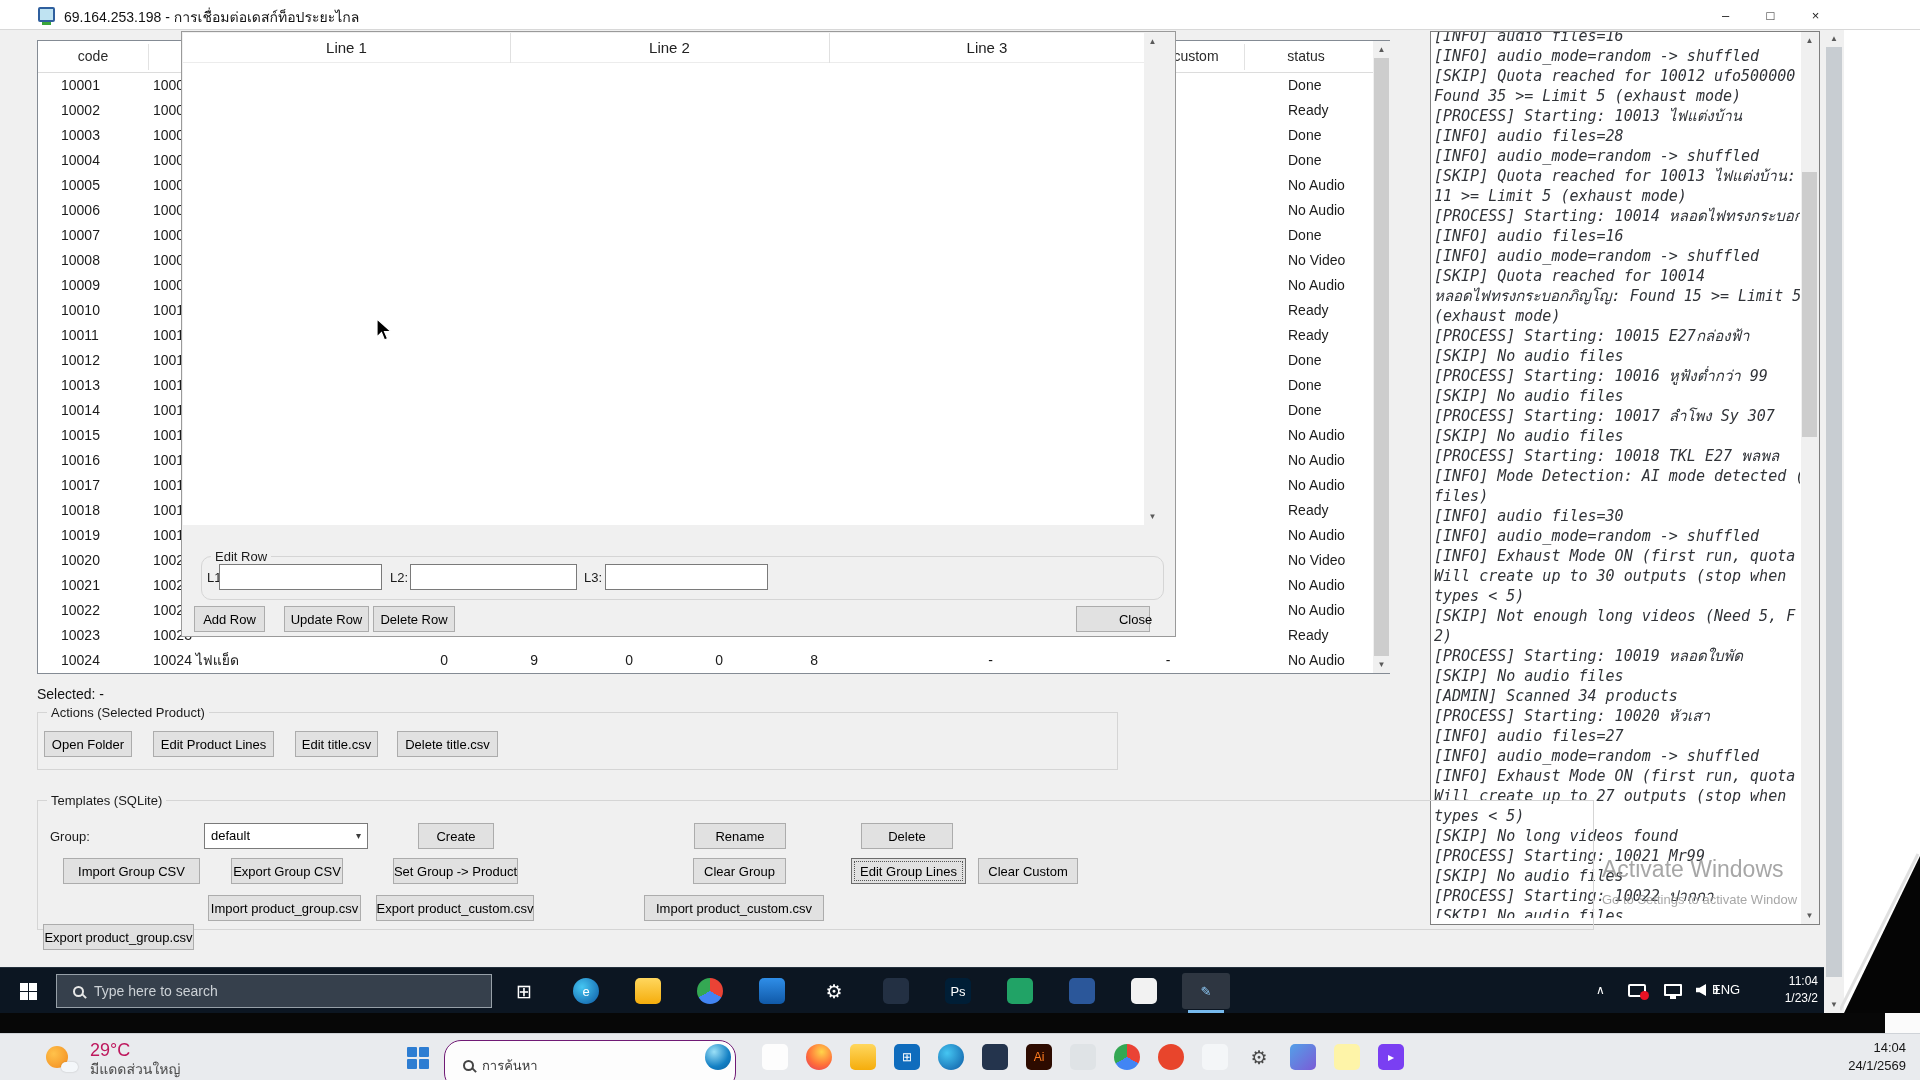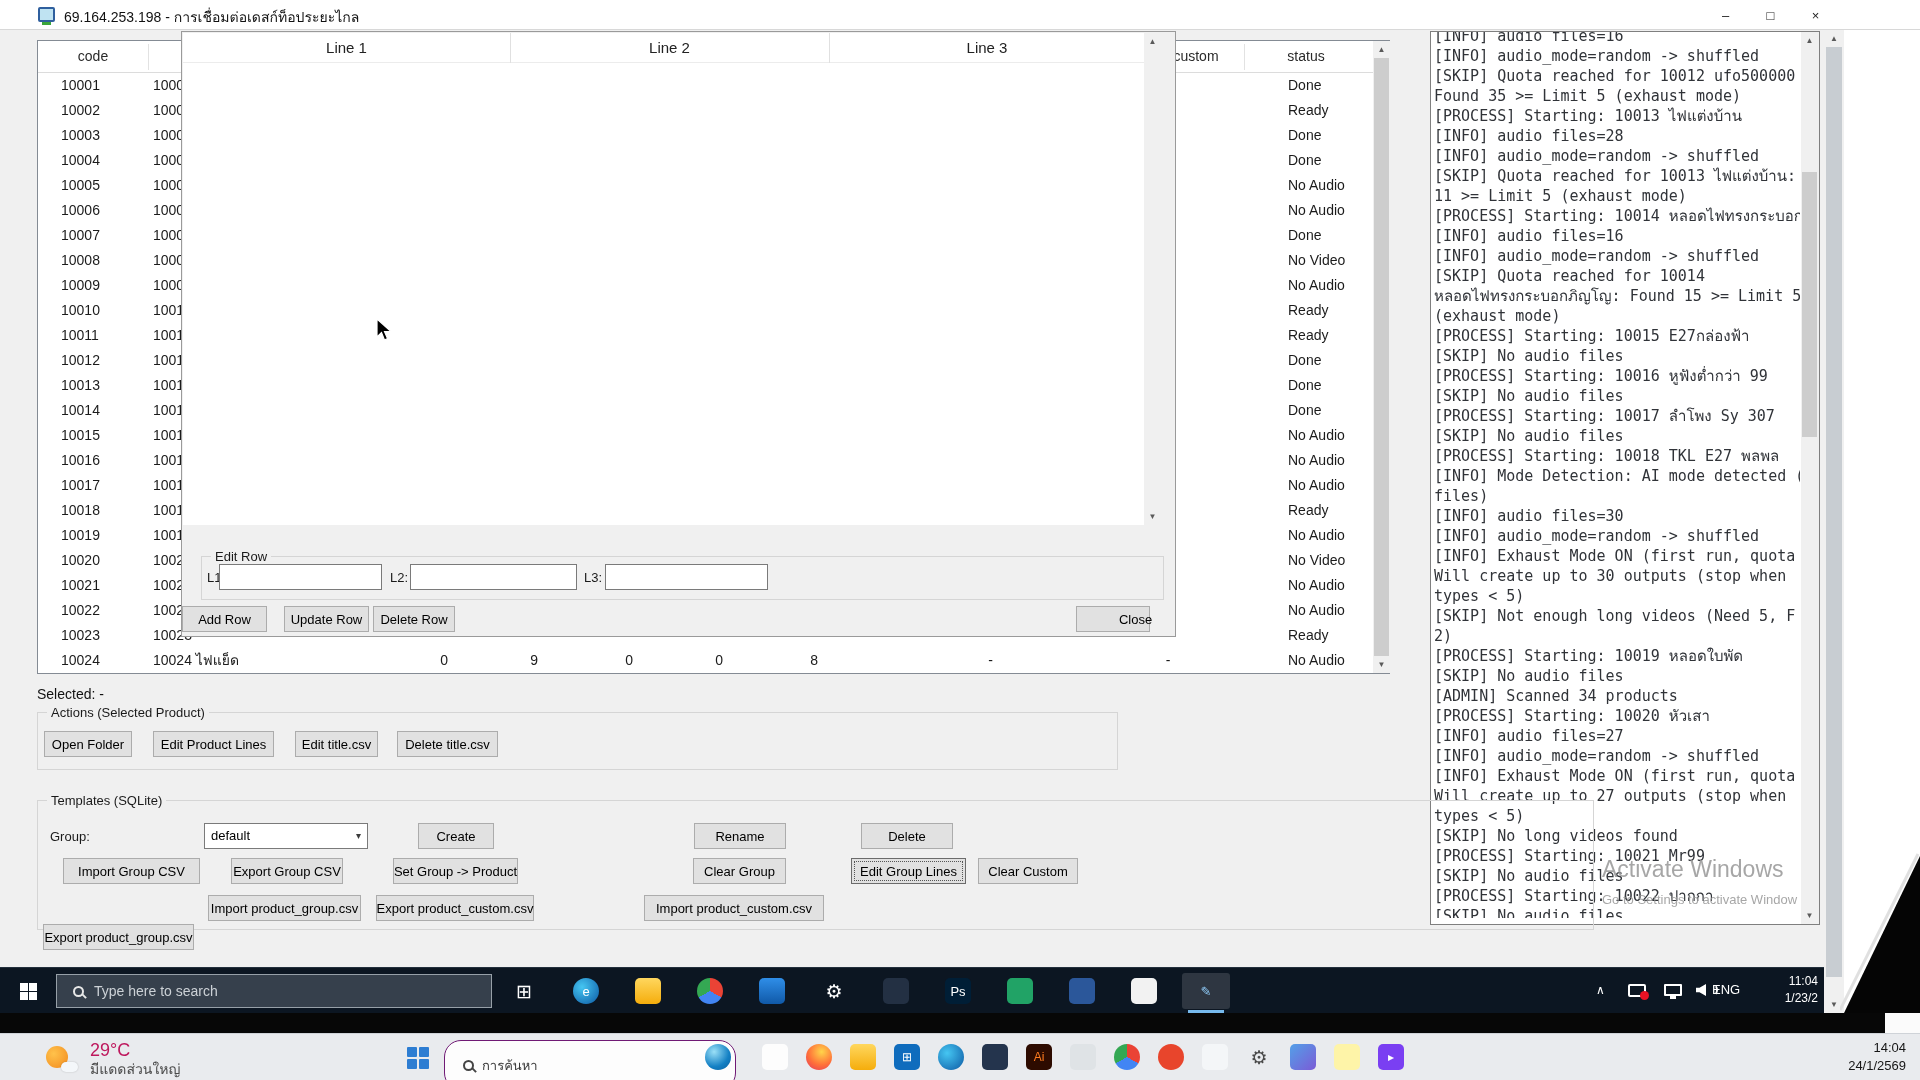--- a/index.html
+++ b/index.html
@@ -45,49 +45,49 @@
   #mt-scroll { left:1335px; top:0; width:17px; height:632px; }
   .sarrow { position:absolute; left:0; width:17px; height:17px; font-size:8px; color:#5a5a5a;
     display:flex; align-items:center; justify-content:center; }
   .sthumb { position:absolute; left:1px; width:15px; background:#cdcdcd; }
   #mt-thumb { top:17px; height:598px; }
 
   
   #log-panel { left:1430px; top:31px; width:390px; height:894px; background:#fff;
     border:1px solid #7f7f7f; z-index:1; overflow:hidden; }
   #log-content { position:absolute; left:3px; top:0; width:366px; height:100%; overflow:hidden;
-    margin-top:-6px; }
+    margin-top:-6px;font-style:italic; }
   .logline { white-space:pre; overflow:hidden; height:20px; line-height:20px; font-size:15px;
     color:#303338; font-family:"DejaVu Sans Mono", monospace; }
   #log-scroll { left:370px; top:0; width:18px; height:892px; }
   #log-thumb { top:140px; height:265px; }
 
   
   #dialog { left:181px; top:31px; width:995px; height:606px; background:#f0f0f0;
     border:1px solid #9a9a9a; z-index:10; }
   #dtable { position:absolute; left:1px; top:1px; width:979px; height:492px; background:#fff; }
   .dhead { position:absolute; top:0; height:30px; line-height:30px; font-size:15px; color:#222;
     text-align:center; border-bottom:1px solid #ececec; }
   #dh1 { left:0; width:327px; } #dh2 { left:327px; width:319px; } #dh3 { left:646px; width:316px; }
   .dsep { position:absolute; top:0; height:30px; width:1px; background:#e0e0e0; }
   #dt-scroll { left:961px; top:0; width:18px; height:492px; }
   .groupbox { position:absolute; border:1px solid #d5d5d5; }
   .gb-label { position:absolute; top:-8px; left:9px; background:#f0f0f0; padding:0 4px;
     font-size:13px; color:#1a1a1a; white-space:nowrap; }
-  #editrow-box { left:19px; top:524px; width:963px; height:44px; }
+  #editrow-box { left:19px; top:524px; width:963px; height:44px;border-radius:10px; }
   .fld-label { position:absolute; top:13px; font-size:13px; color:#1a1a1a; }
   .fld-input { position:absolute; top:7px; height:26px; background:#fff; border:1px solid #7a7a7a;
     font-size:13px; padding:0 4px; }
   #l1-label { left:5px; } #l1-input { left:17px; width:163px; }
   #l2-label { left:188px; } #l2-input { left:208px; width:167px; }
   #l3-label { left:382px; } #l3-input { left:403px; width:163px; }
   .btn { position:absolute; height:26px; background:#e1e1e1; border:1px solid #acacac;
     font-size:13px; color:#000; display:flex; align-items:center; justify-content:center;
     font-family:"Liberation Sans", sans-serif; white-space:nowrap; }
-  #btn-add { left:0; top:574px; width:85px; }
+  #btn-add { left:12px; top:574px; width:71px; }
   #btn-update { left:102px; top:574px; width:85px; }
   #btn-delrow { left:191px; top:574px; width:82px; }
   #btn-closedlg { left:894px; top:574px; width:74px;padding-left:45px; }
 
   
   #selected-text { left:37px; top:686px; font-size:14px; color:#111; z-index:2; }
   #actions-box { left:37px; top:712px; width:1081px; height:58px; z-index:2; }
   #a-open { left:6px; top:18px; width:88px; }
   #a-epl { left:115px; top:18px; width:121px; }
   #a-etc { left:257px; top:18px; width:83px; }

